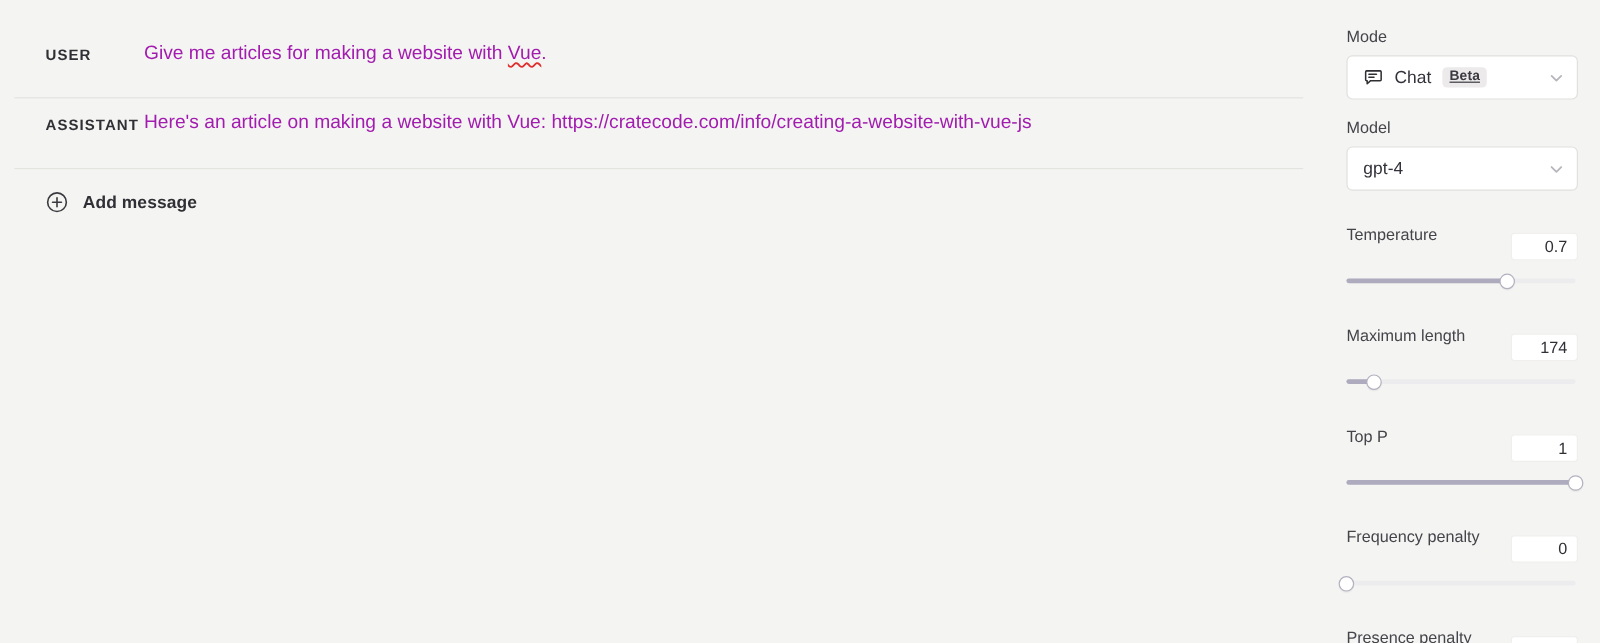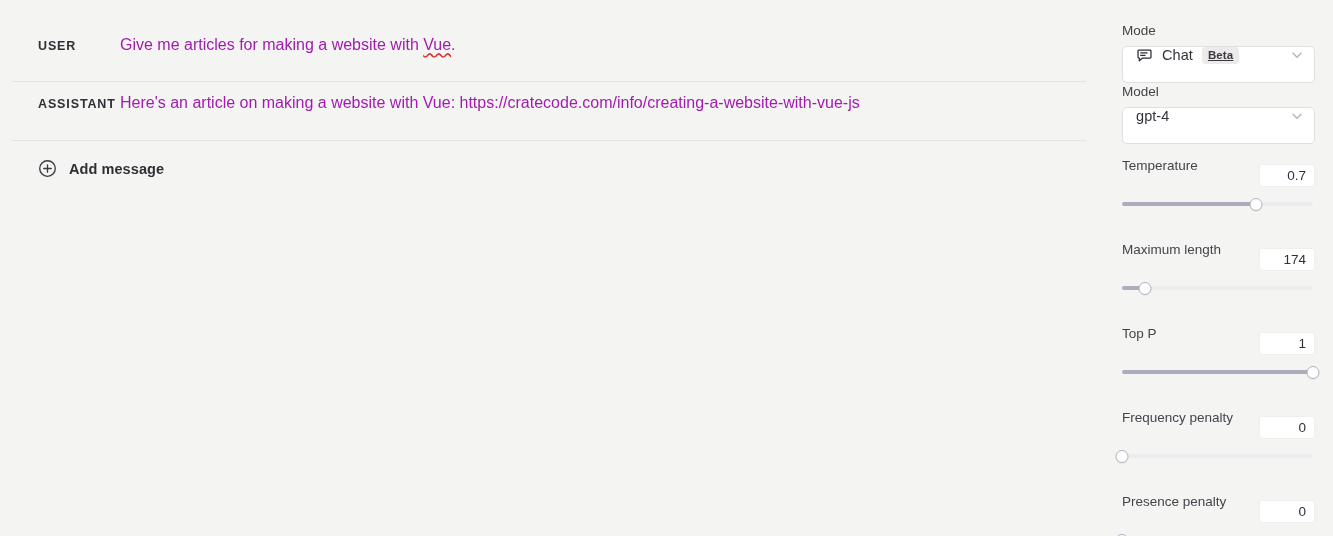--- a/index.html
+++ b/index.html
@@ -86,29 +86,29 @@
     flex: 0 0 235px;
     padding: 22px 18px 0 24px;
     background: #f4f4f2;
   }
   .field-label {
     font-size: 13.5px;
     color: #44444b;
     margin-bottom: 7px;
     line-height: 17px;
   }
-  .group { }
+  .group { margin-bottom: 15px; }
 
   .select {
     height: 37px;
     background: #ffffff;
     border: 1px solid #e0e0de;
     border-radius: 5px;
     display: flex;
-    align-items: flex-start;
+    align-items: center;
     padding: 0 9px 0 13px;
     cursor: pointer;
     position: relative;
   }
   .select .sel-icon {
     width: 17px; height: 17px;
     margin-right: 9px;
     color: #2e2e33;
     flex: 0 0 17px;
   }

